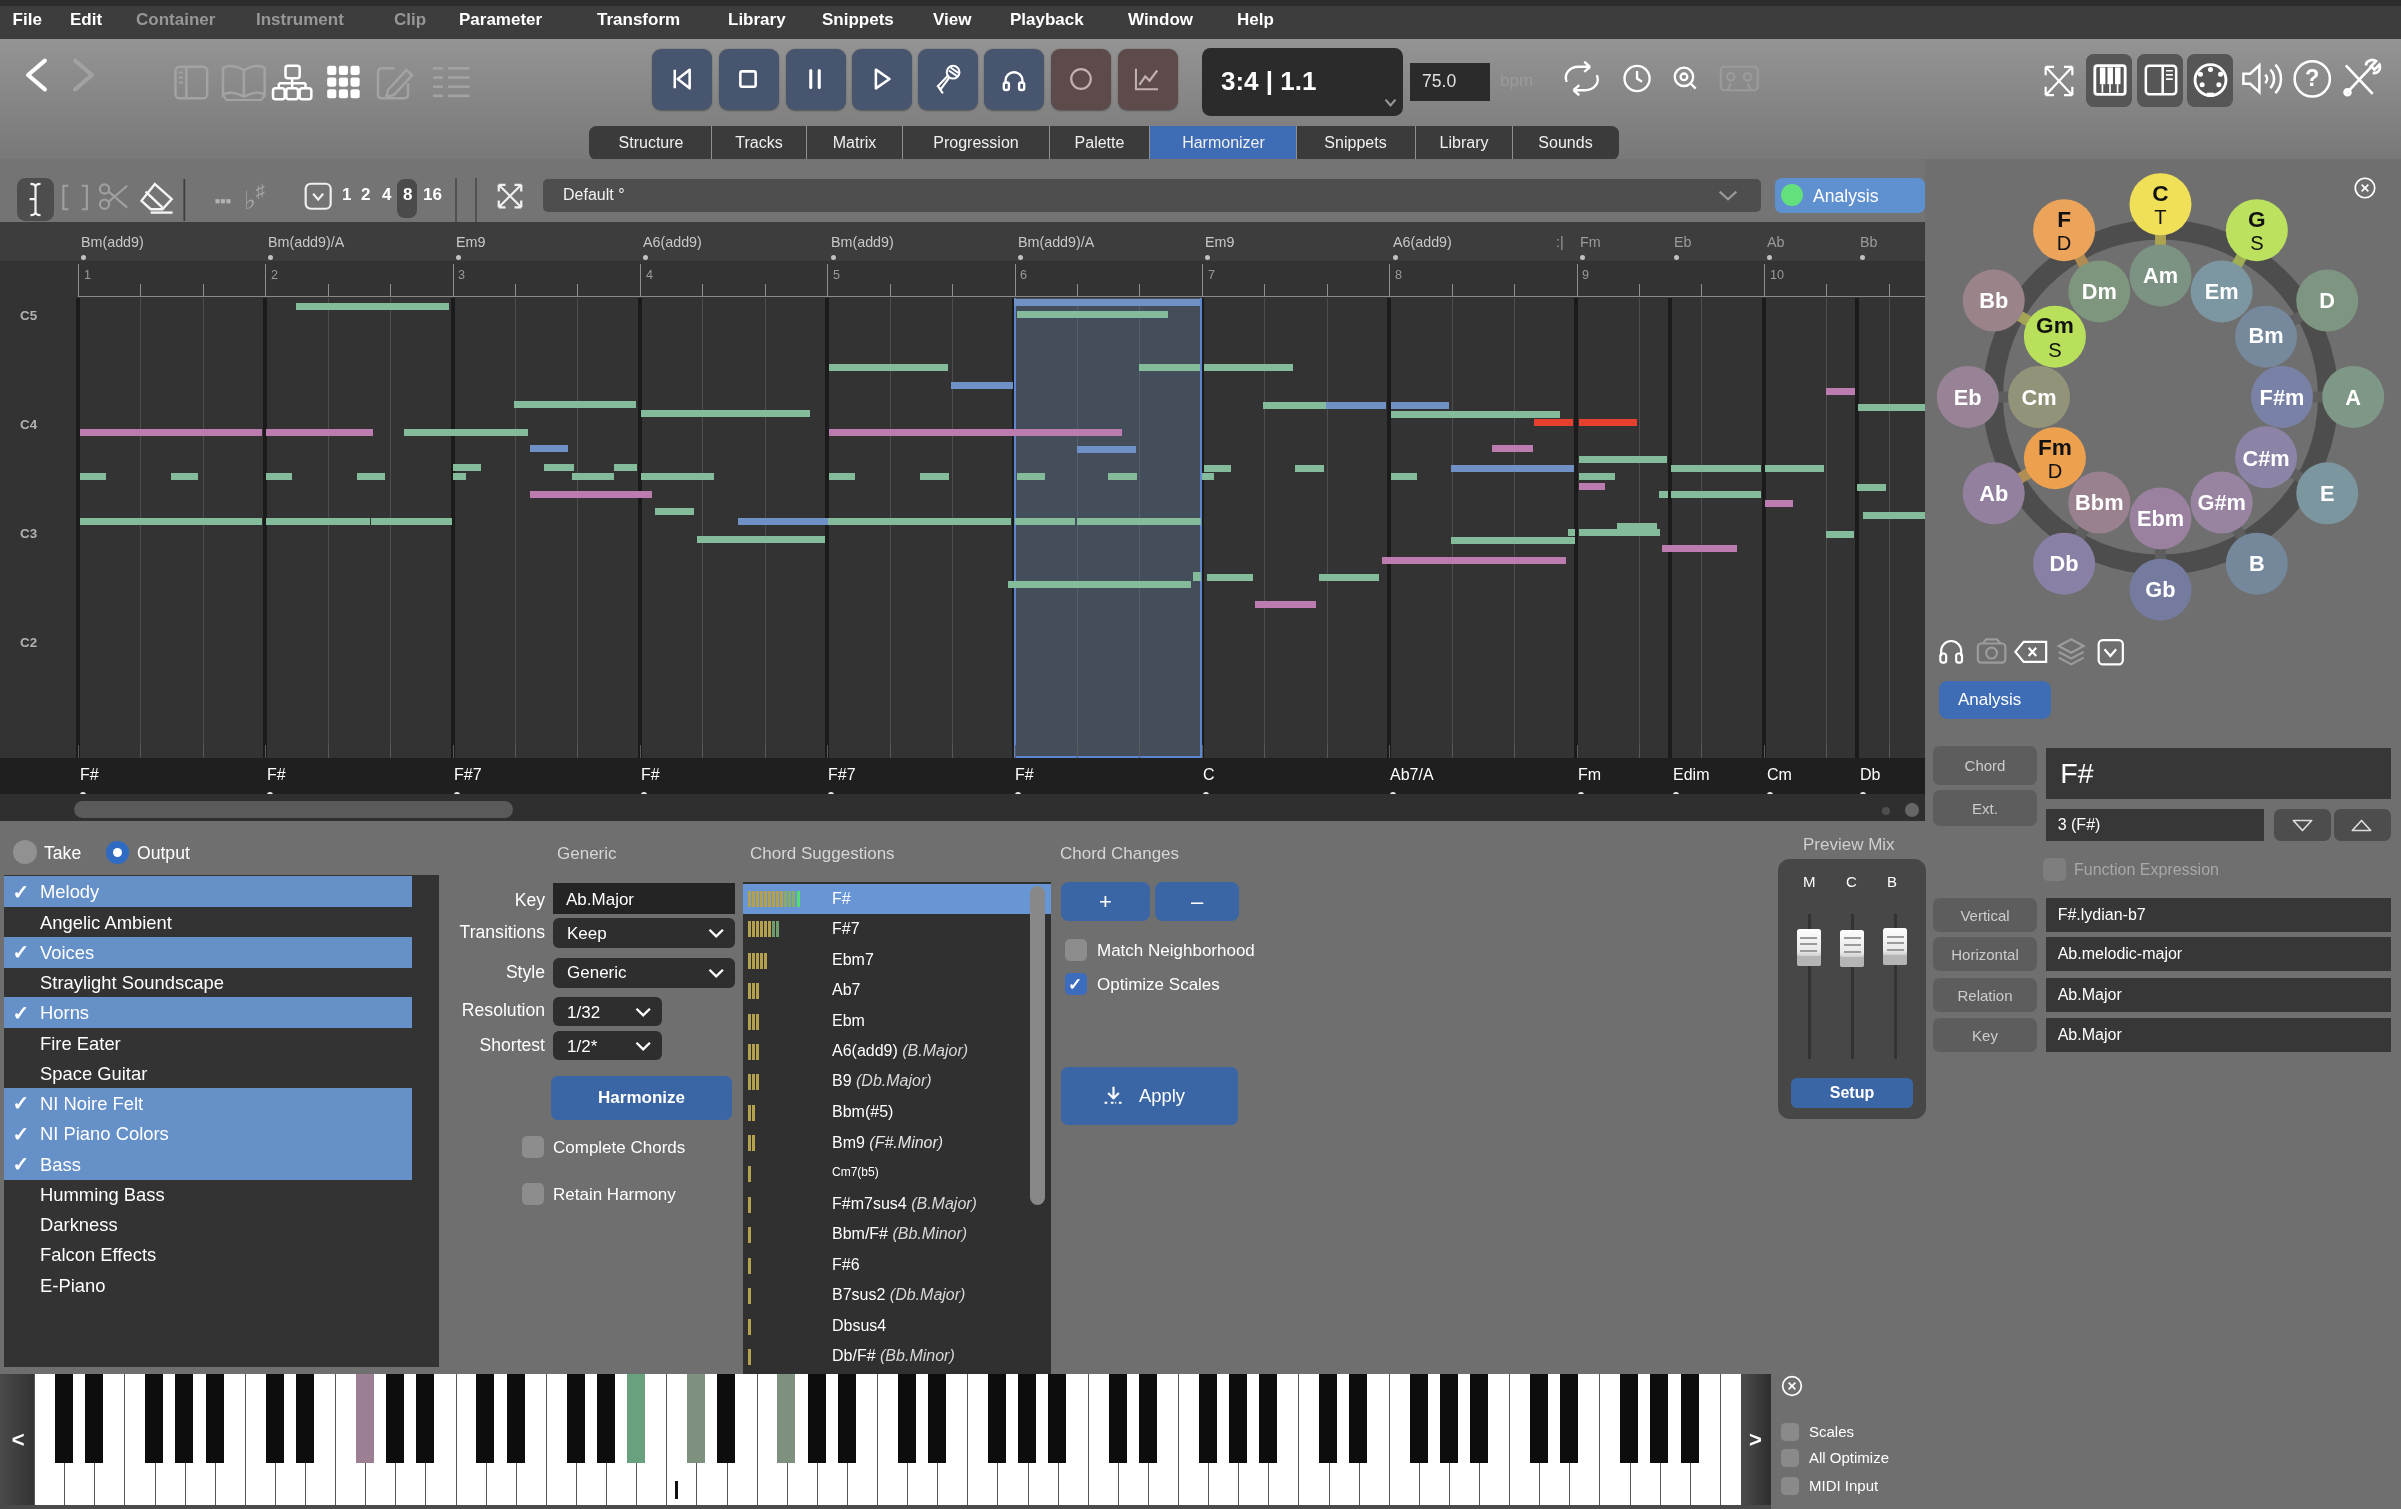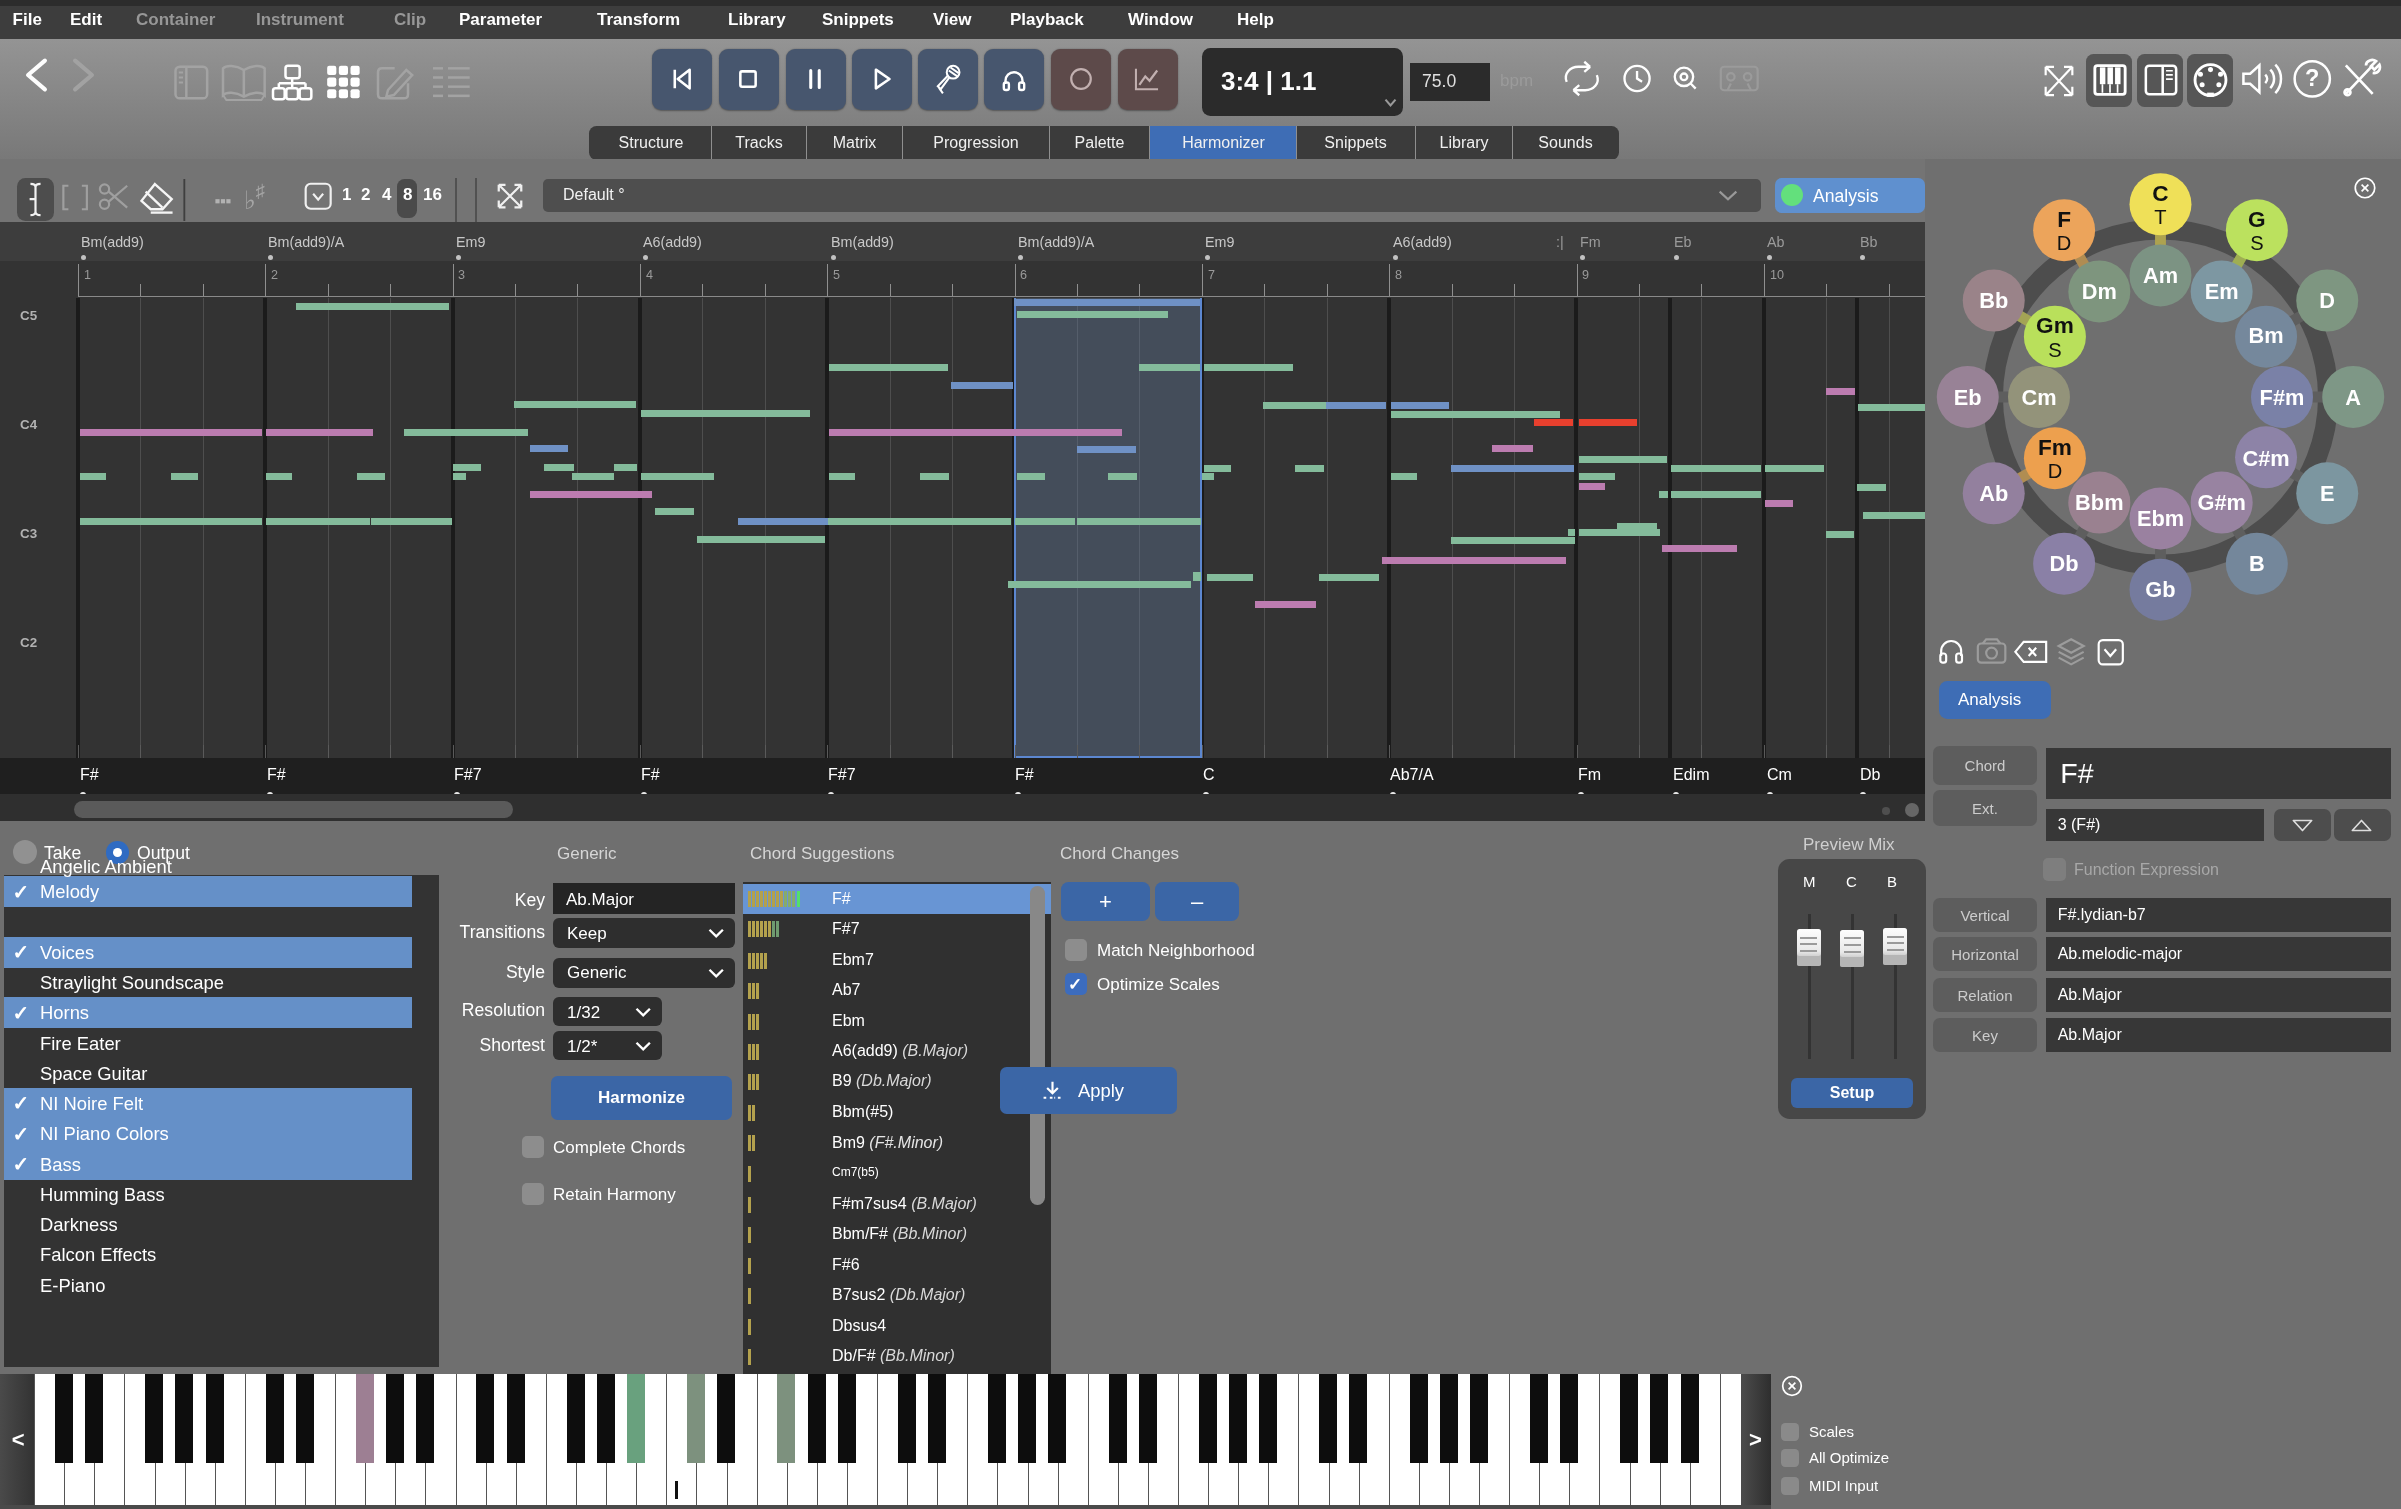--- a/index.html
+++ b/index.html
@@ -619,21 +619,21 @@
 <div class="fld" style="left:2046px;top:1018px;width:345px;height:34px;font-size:16px;padding-left:11.7px">Ab.Major</div>
 <div class="abs" style="left:12.6px;top:840px;width:24px;height:24px;border-radius:50%;background:#919191"></div>
 <div class="abs" style="left:44px;top:843px;font-size:17.6px;color:#fff;">Take</div>
 <div class="abs" style="left:106px;top:841px;width:22.6px;height:22.6px;border-radius:50%;background:#2f6bc2"></div>
 <div class="abs" style="left:113px;top:848px;width:9.2px;height:9.2px;border-radius:50%;background:#fff"></div>
 <div class="abs" style="left:137px;top:843px;font-size:17.6px;color:#fff;">Output</div>
 <div class="abs" style="left:4.2px;top:875px;width:435px;height:492px;background:#333333;"></div>
 <div class="abs" style="left:4.2px;top:876px;width:408px;height:31px;background:#6590c8"></div>
 <div class="abs" style="left:12.6px;top:880px;font-size:20px;color:#fff;font-weight:bold">✓</div>
 <div class="abs" style="left:40px;top:881px;font-size:18.4px;color:#fff;">Melody</div>
-<div class="abs" style="left:40px;top:856px;font-size:18.4px;color:#fff;">Angelic Ambient</div>
+<div class="abs" style="left:40px;top:912px;font-size:18.4px;color:#fff;">Angelic Ambient</div>
 <div class="abs" style="left:4.2px;top:937px;width:408px;height:31px;background:#6590c8"></div>
 <div class="abs" style="left:12.6px;top:940px;font-size:20px;color:#fff;font-weight:bold">✓</div>
 <div class="abs" style="left:40px;top:942px;font-size:18.4px;color:#fff;">Voices</div>
 <div class="abs" style="left:40px;top:972px;font-size:18.4px;color:#fff;">Straylight Soundscape</div>
 <div class="abs" style="left:4.2px;top:997px;width:408px;height:31px;background:#6590c8"></div>
 <div class="abs" style="left:12.6px;top:1001px;font-size:20px;color:#fff;font-weight:bold">✓</div>
 <div class="abs" style="left:40px;top:1002px;font-size:18.4px;color:#fff;">Horns</div>
 <div class="abs" style="left:40px;top:1033px;font-size:18.4px;color:#fff;">Fire Eater</div>
 <div class="abs" style="left:40px;top:1063px;font-size:18.4px;color:#fff;">Space Guitar</div>
 <div class="abs" style="left:4.2px;top:1088px;width:408px;height:31px;background:#6590c8"></div>
@@ -752,21 +752,21 @@
 <div class="abs" style="left:832px;top:1347px;font-size:16px"><span style="color:#fff">Db/F#</span> <span style="color:#d9d9d9;font-style:italic">(Bb.Minor)</span></div>
 <div class="abs" style="left:1030px;top:886px;width:15px;height:319px;border-radius:7.5px;background:#888"></div>
 <div class="abs" style="left:1060px;top:844px;font-size:17px;color:#d6d6d6;">Chord Changes</div>
 <div class="btn" style="left:1061px;top:882px;width:89px;height:39px;font-size:22px;border-radius:7.5px;font-weight:normal">+</div>
 <div class="btn" style="left:1155px;top:882px;width:84px;height:39px;font-size:22px;border-radius:7.5px;font-weight:normal">–</div>
 <div class="abs" style="left:1065px;top:939px;width:22px;height:22px;border-radius:5px;background:#8d8d8d"></div>
 <div class="abs" style="left:1097px;top:941px;font-size:17px;color:#fff;">Match Neighborhood</div>
 <div class="abs" style="left:1065px;top:973px;width:22px;height:22px;border-radius:5px;background:#3c6cbe"></div>
 <div class="abs" style="left:1068px;top:974px;font-size:17px;color:#fff;font-weight:bold">✓</div>
 <div class="abs" style="left:1097px;top:975px;font-size:17px;color:#fff;">Optimize Scales</div>
-<div class="btn" style="left:1000px;top:1067px;width:177px;height:47px;font-size:18.4px;font-weight:normal"><svg style="position:relative;left:-13.4px;top:0.8px" width="25" height="25" viewBox="0 0 28 28">
+<div class="btn" style="left:1061px;top:1067px;width:177px;height:58px;font-size:18.4px;font-weight:normal"><svg style="position:relative;left:-13.4px;top:0.8px" width="25" height="25" viewBox="0 0 28 28">
       <path d="M14 3 V15 M8 10 L14 16 L20 10" fill="none" stroke="#fff" stroke-width="2.4"></path>
       <path d="M4 21 H8 M11 21 H17 M20 21 H24" stroke="#fff" stroke-width="2" stroke-dasharray="3 2"></path>
     </svg>Apply</div>
 <div class="abs" style="left:1803px;top:835px;font-size:17px;color:#cfcfcf;">Preview Mix</div>
 <div class="abs" style="left:1778px;top:859px;width:148px;height:260px;background:#474747;border-radius:11.7px"></div>
 <div class="abs" style="left:1803px;top:873px;font-size:15px;color:#fff;">M</div>
 <div class="abs" style="left:1846px;top:873px;font-size:15px;color:#fff;">C</div>
 <div class="abs" style="left:1887px;top:873px;font-size:15px;color:#fff;">B</div>
 <div class="abs" style="left:1808px;top:914px;width:3.4px;height:145px;background:#333"></div>
 <div class="abs" style="left:1851px;top:914px;width:3.4px;height:145px;background:#333"></div>

